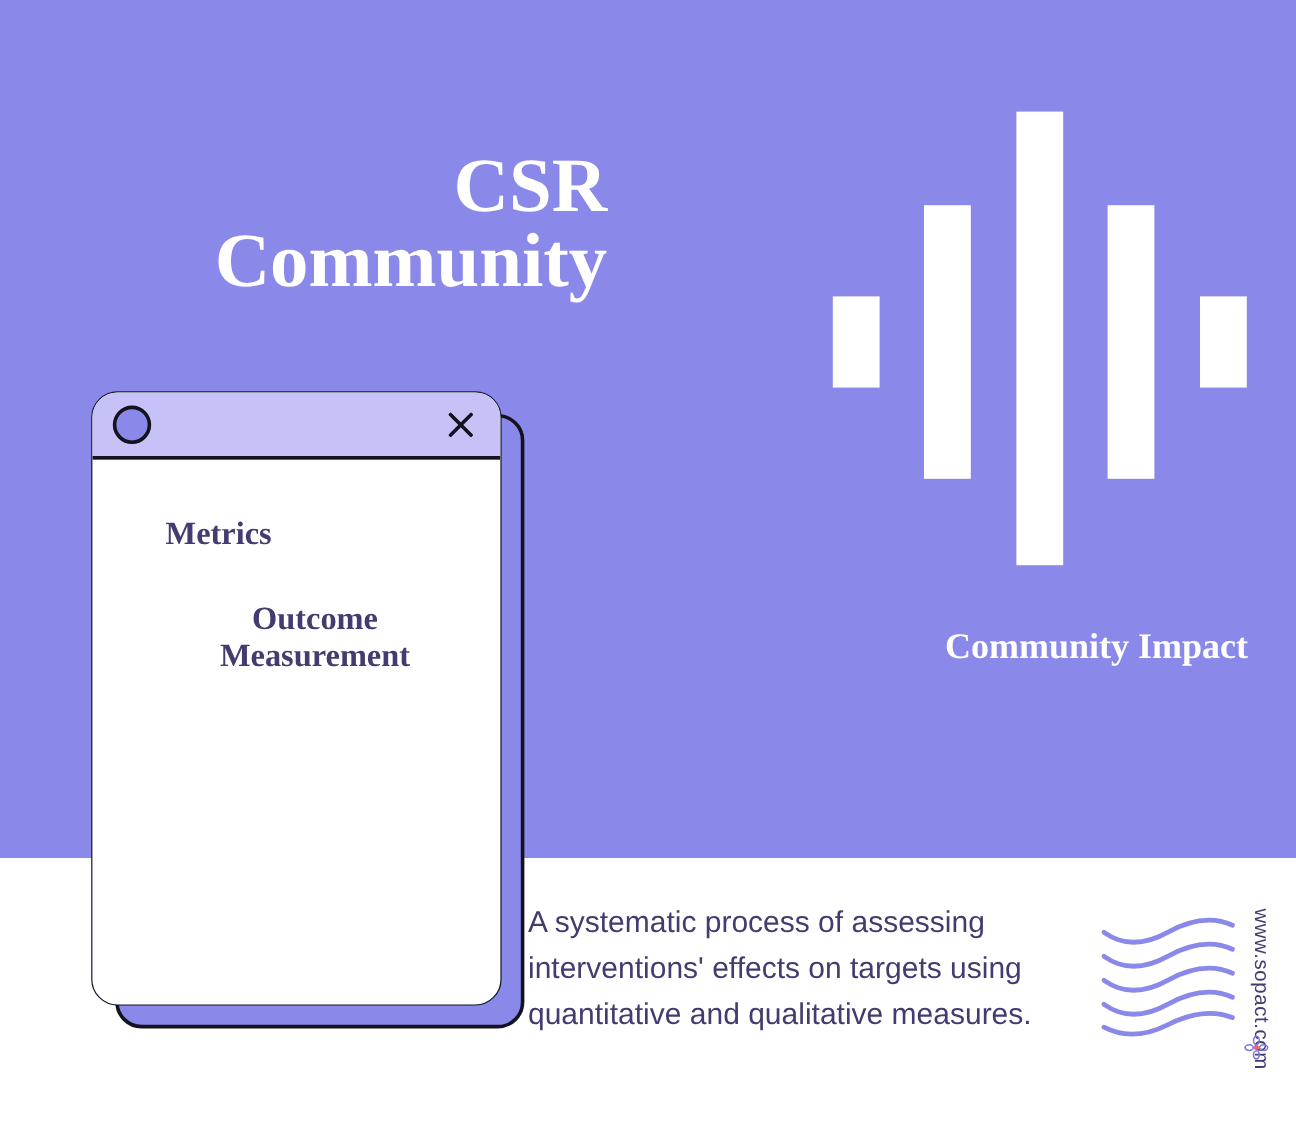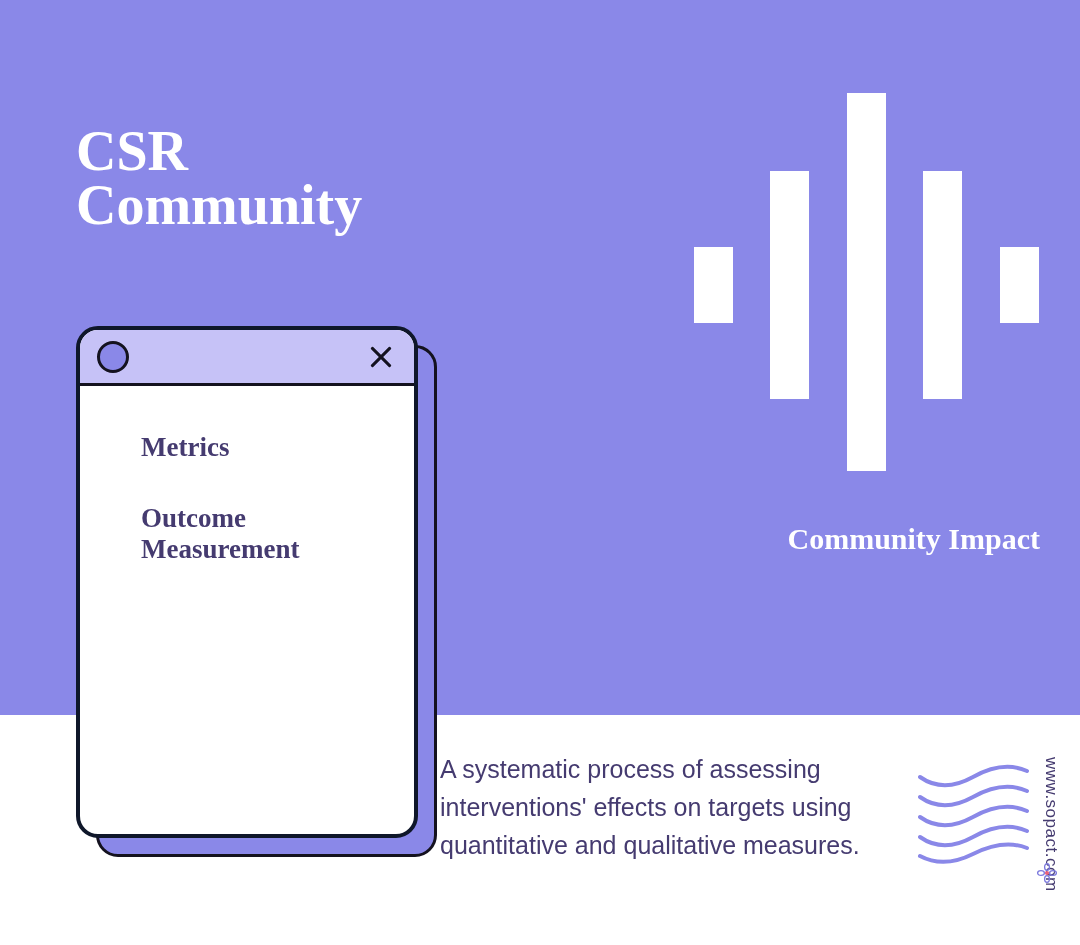--- a/index.html
+++ b/index.html
@@ -20,41 +20,42 @@
     position:absolute;left:0;top:0;width:1080px;height:715px;
     background:#8a88e8;
   }
 
   
   .title{
     position:absolute;left:76px;top:124px;
     width:430px;
     font-family:"Liberation Serif", serif;
     font-weight:bold;
-    font-size:56px;
+    font-size:64px;
     line-height:0.97;
     color:#ffffff;
     letter-spacing:0px;
+    text-align:right;
   }
   .title .l2{display:block;}
 
   
   .card-back{
     position:absolute;left:96px;top:345px;
     width:341px;height:512px;
     background:#8a88e8;
     border:3px solid #14121f;
     border-radius:22px;
     box-sizing:border-box;
   }
   .card-front{
     position:absolute;left:76px;top:326px;
     width:342px;height:512px;
     background:#ffffff;
-    border:4px solid #0f172a;
+    border:1px solid #0f172a;
     border-radius:22px;
     box-sizing:border-box;
     overflow:hidden;
     display:flex;flex-direction:column;
   }
   .titlebar{
     position:relative;
     height:56px;flex:0 0 56px;
     background:#c6c2f7;
     border-bottom:3px solid #14121f;
@@ -83,21 +84,21 @@
     box-sizing:border-box;
   }
   .list-item{
     font-family:"Liberation Serif", serif;
     font-weight:bold;
     font-size:27px;
     line-height:1.14;
     color:#453b70;
     margin-bottom:40px;
   }
-  .list-item:last-child{margin-bottom:0;}
+  .list-item:last-child{margin-bottom:0;text-align:center;}
 
   
   .bars{
     position:absolute;left:694px;top:93px;
     width:345px;height:380px;
   }
   .bar{
     position:absolute;background:#ffffff;width:39px;
   }
 

